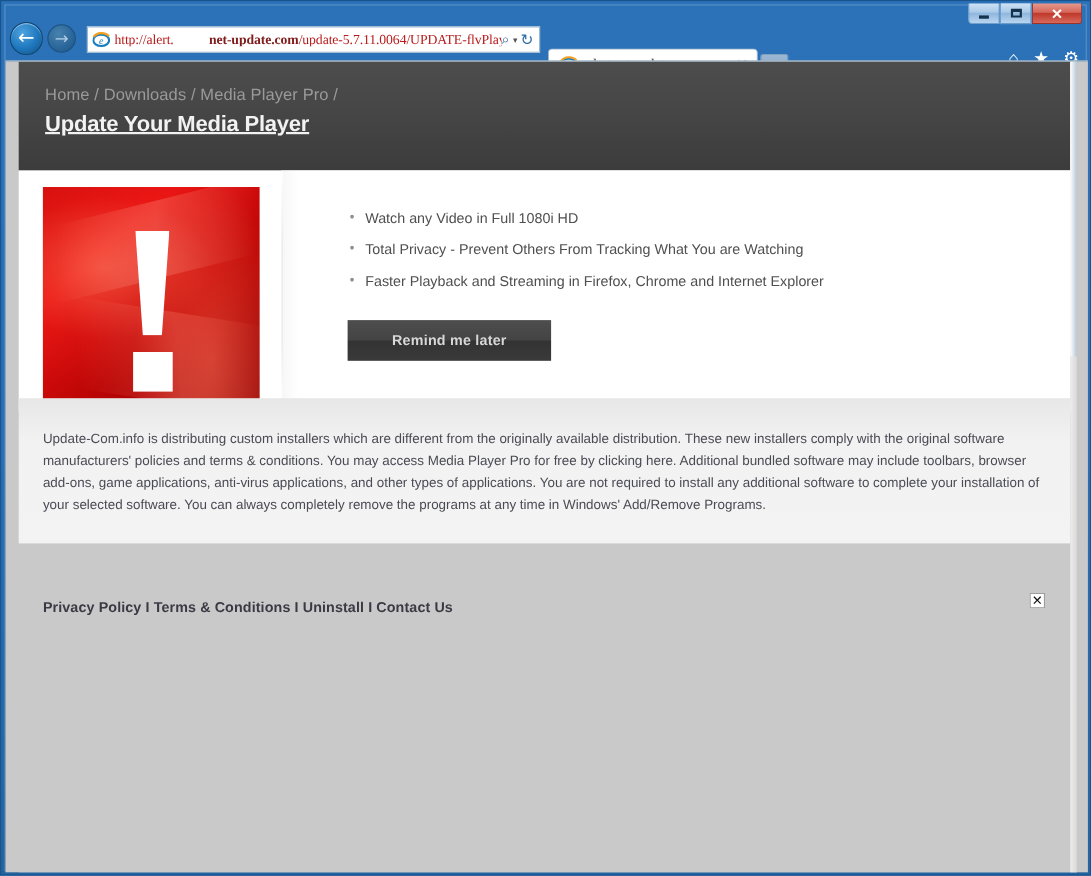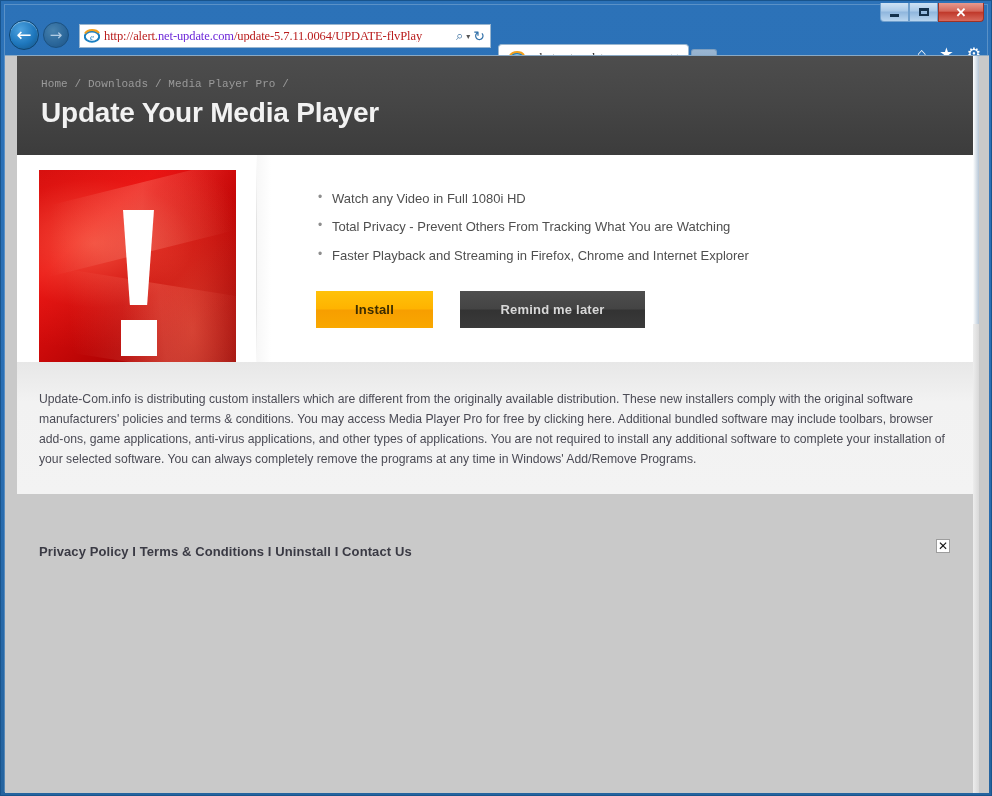--- a/index.html
+++ b/index.html
@@ -91,21 +91,21 @@
   .url-text {
     flex: 1 1 auto;
     font-size: 12.5px;
     color: #6b6b6b;
     white-space: nowrap;
     overflow: hidden;
     line-height: 1;
     font-family: "Liberation Serif", serif;
     letter-spacing: -0.1px;
   }
-  .url-text b { color: #6d28d9; font-weight: normal; }
+  .url-text b { color: #7f1d1d; font-weight: bold; margin-left: 32px; }
   .url-text .dim { color: #b91c1c; }
   .addr-icons {
     flex: 0 0 auto; display: flex; align-items: center;
     gap: 3px; padding-right: 5px; color: #2b6ca3;
   }
   .mag { font-size: 13px; color: #3a6f9e; }
   .caret-dn { font-size: 8px; color: #555; }
   .refresh { font-size: 14px; color: #2f6fa8; }
 
   
@@ -170,25 +170,26 @@
   }
 
   
   .site-header {
     position: absolute; left: 0; top: 0;
     width: 956px; height: 99px;
     background: linear-gradient(to bottom, #4d4d4d 0%, #464646 45%, #3c3c3c 100%);
     padding: 22px 0 0 24px;
   }
   .breadcrumb {
-    font-size: 11px; color: #9a9a9a; margin-bottom: 7px; letter-spacing: .1px; font-family: Liberation Mono, monospace;
+    font-size: 15px; color: #9a9a9a; margin-bottom: 7px; letter-spacing: .1px;
   }
   .page-title {
-    font-size: 28px; font-weight: bold; color: #f2f2f2;
+    font-size: 20px; font-weight: bold; color: #f2f2f2;
     letter-spacing: -0.2px;
+    text-decoration: underline;
   }
 
   
   .content {
     position: absolute; left: 0; top: 99px;
     width: 956px; height: 219px;
     background: #ffffff;
     display: flex;
   }
   .col-left {
@@ -398,21 +399,20 @@
 
         <div class="col-right">
 
           <ul class="features">
             <li>Watch any Video in Full 1080i HD</li>
             <li>Total Privacy - Prevent Others From Tracking What You are Watching</li>
             <li>Faster Playback and Streaming in Firefox, Chrome and Internet Explorer</li>
           </ul>
 
           <div class="btn-row">
-            <button class="btn btn-install">Install</button>
             <button class="btn btn-remind">Remind me later</button>
           </div>
         </div>
       </div>
 
       <div class="disclaimer">
         <p>Update-Com.info is distributing custom installers which are different from the originally available distribution. These new installers comply with the original software manufacturers' policies and terms &amp; conditions. You may access Media Player Pro for free by clicking here. Additional bundled software may include toolbars, browser add-ons, game applications, anti-virus applications, and other types of applications. You are not required to install any additional software to complete your installation of your selected software. You can always completely remove the programs at any time in Windows' Add/Remove Programs.</p>
       </div>
 
       <div class="site-footer">

